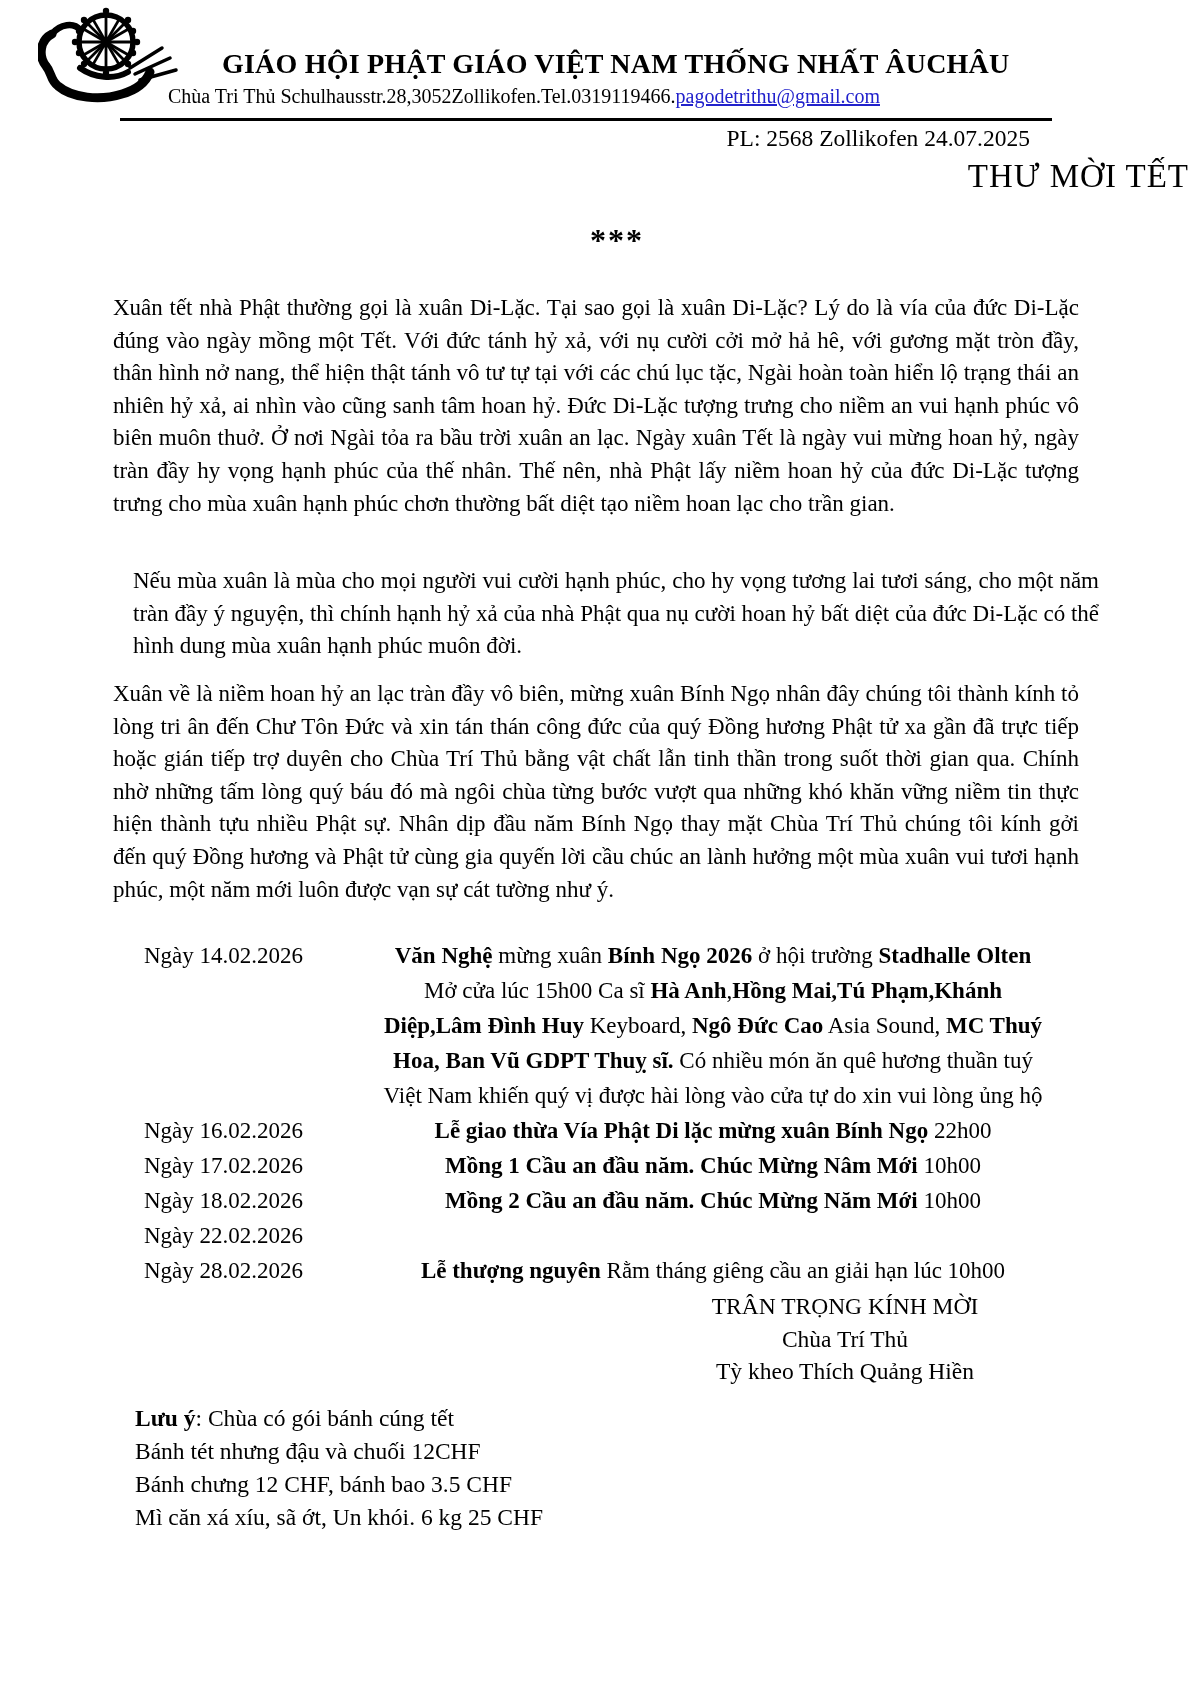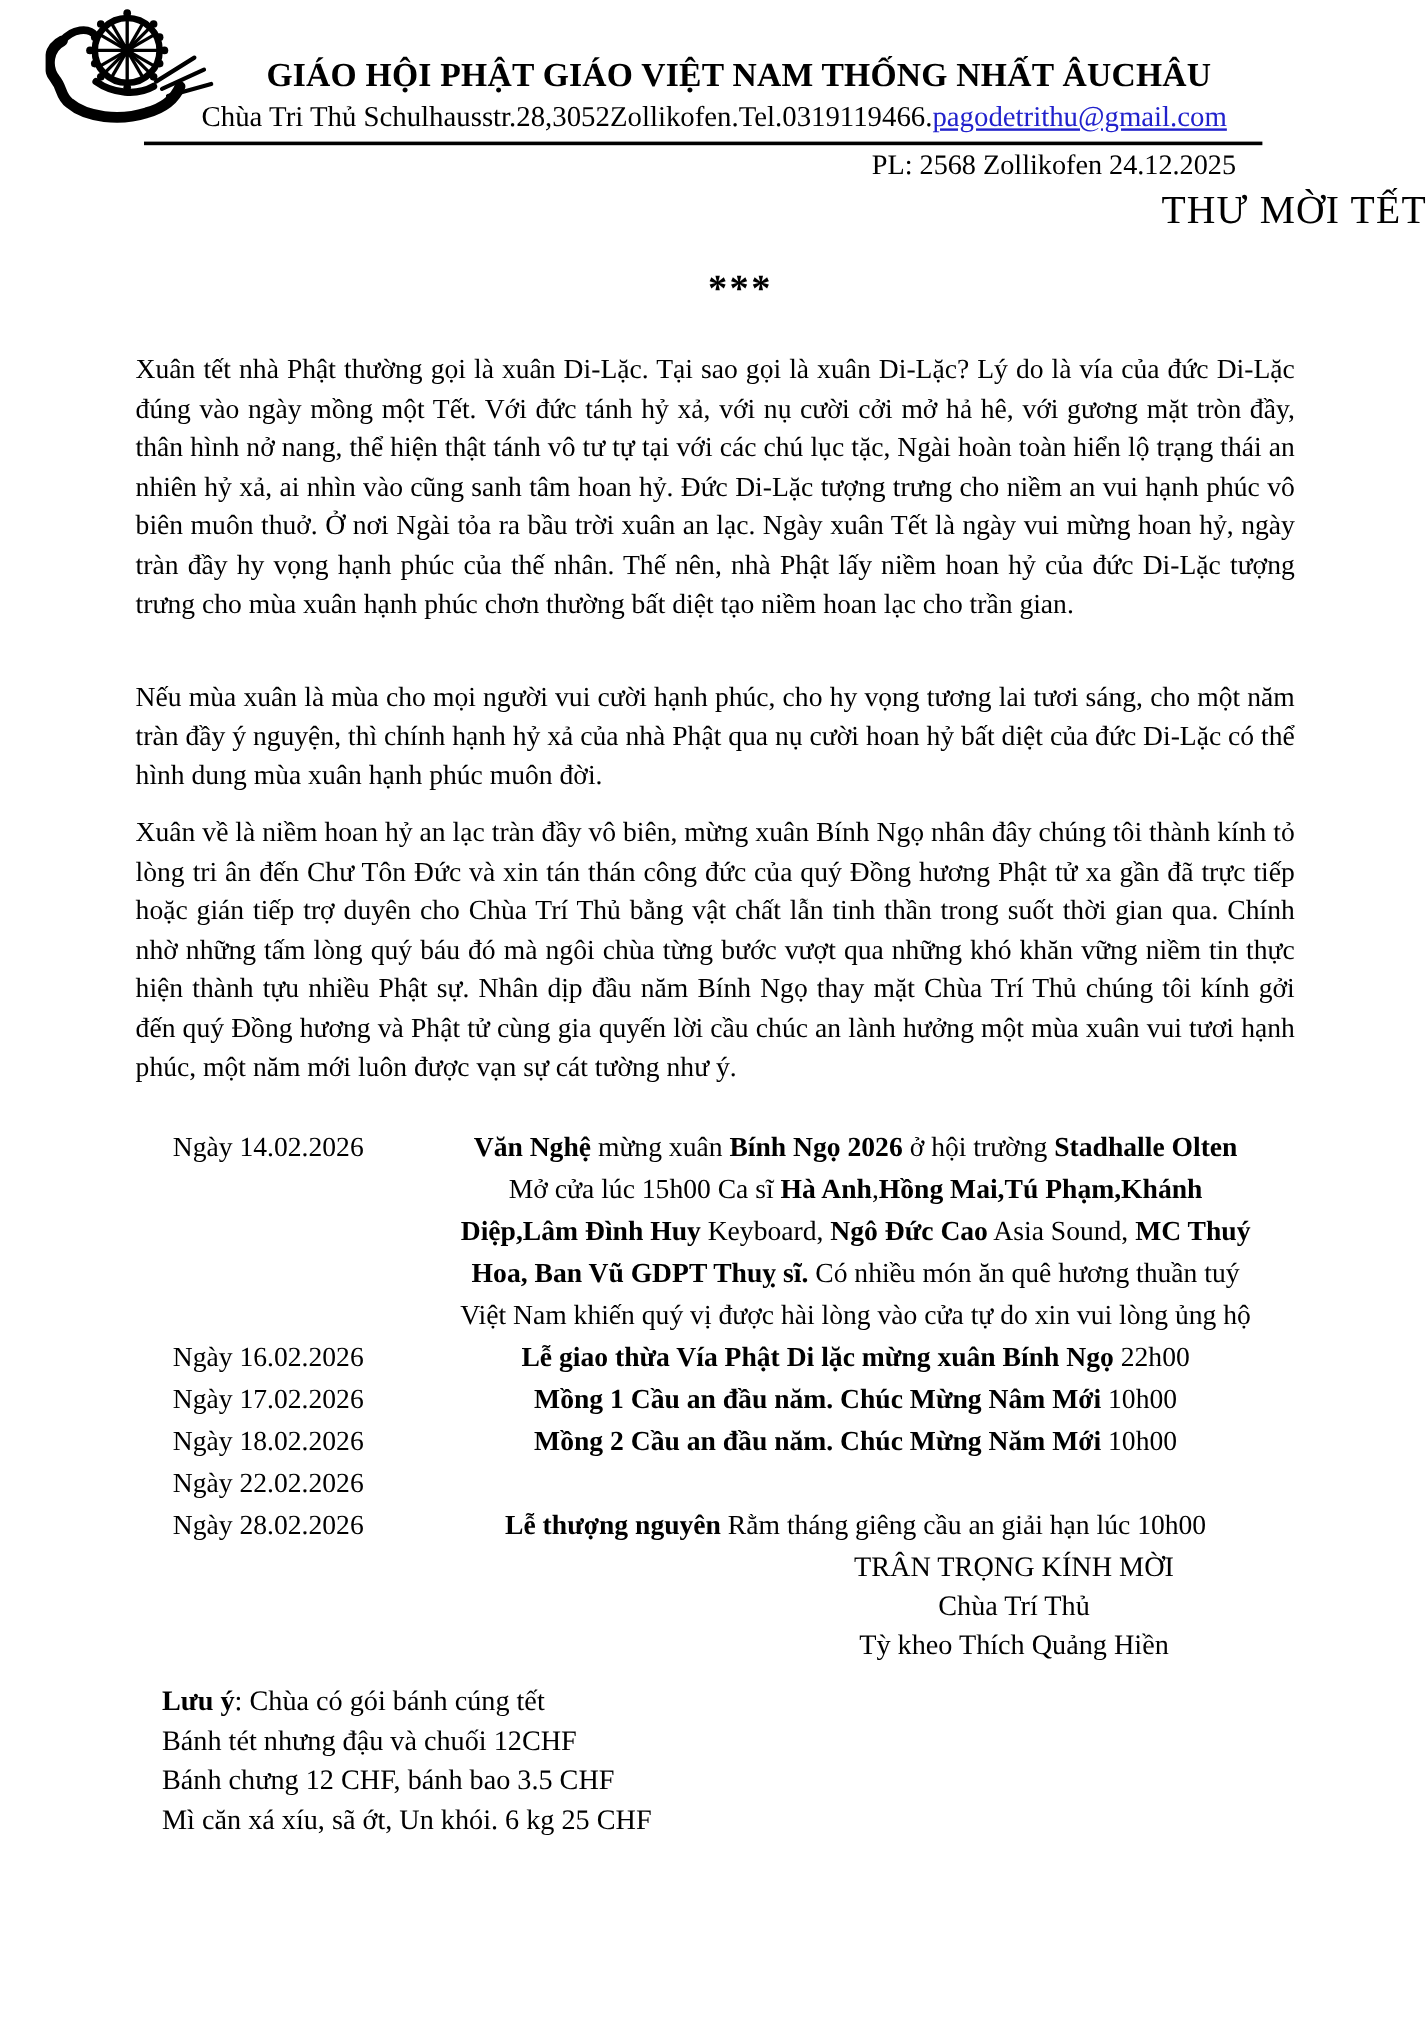--- a/index.html
+++ b/index.html
@@ -11,42 +11,42 @@
     color:#000;
     overflow:hidden;
   }
   .logo{position:absolute;left:38px;top:5px;width:172px;height:102px;}
   .org-name{
     position:absolute;left:222px;top:48px;
     font-size:28px;font-weight:bold;white-space:nowrap;letter-spacing:0.2px;
   }
   .address-line{
     position:absolute;left:168px;top:85px;
-    font-size:24px;white-space:nowrap;
+    font-size:20px;white-space:nowrap;
   }
   .email{color:#2121cc;text-decoration:underline;cursor:pointer;}
   .rule{position:absolute;left:120px;top:118px;width:932px;height:3px;background:#000;}
   .ref-line{
     position:absolute;left:600px;top:125px;width:430px;
     font-size:23.5px;text-align:right;white-space:nowrap;
   }
   .title{
     position:absolute;left:45px;right:0;top:158px;margin:0;
     font-size:33px;font-weight:normal;text-align:right;letter-spacing:1px;
   }
   .stars{
     position:absolute;left:45px;right:0;top:222px;
     font-size:32px;font-weight:bold;text-align:center;letter-spacing:2px;
   }
   .para{
     position:absolute;left:113px;width:966px;margin:0;
     font-size:23px;line-height:32.6px;text-align:justify;
   }
   .p1{top:292px;}
-  .p2{top:565px;}
+  .p2{top:565px;margin-left:20px;}
   .p3{top:678px;}
   .schedule{
     position:absolute;left:144px;top:938px;
     font-size:23px;line-height:35px;
   }
   .srow{display:flex;align-items:flex-start;}
   .sdate{width:216px;flex:none;white-space:nowrap;}
   .sdesc{width:706px;}
   .sline{white-space:nowrap;text-align:center;}
   .closing{
@@ -109,21 +109,21 @@
           <circle cx="95" cy="47" r="3.2"></circle>
       </g>
     </svg>
   </div>
 
   <div class="org-name">GIÁO HỘI PHẬT GIÁO VIỆT NAM THỐNG NHẤT ÂUCHÂU</div>
   <div class="address-line">
     <span>Chùa Tri Thủ Schulhausstr.28,3052Zollikofen.Tel.0319119466.</span><span class="email">pagodetrithu@gmail.com</span>
   </div>
   <div class="rule"></div>
-  <div class="ref-line">PL: 2568 Zollikofen 24.12.2025</div>
+  <div class="ref-line">PL: 2568 Zollikofen 24.07.2025</div>
 
   <h1 class="title">THƯ MỜI TẾT</h1>
   <div class="stars">***</div>
 
   <p class="para p1">Xuân tết nhà Phật thường gọi là xuân Di-Lặc.  Tại sao gọi là xuân Di-Lặc?  Lý do là vía của đức Di-Lặc đúng vào ngày mồng một Tết.  Với đức tánh hỷ xả, với nụ cười cởi mở hả hê, với gương mặt tròn đầy, thân hình nở nang, thể hiện thật tánh vô tư tự tại với các chú lục tặc, Ngài hoàn toàn hiển lộ trạng thái an nhiên hỷ xả, ai nhìn vào cũng sanh tâm hoan hỷ.  Đức Di-Lặc tượng trưng cho niềm an vui hạnh phúc vô biên muôn thuở.  Ở nơi Ngài tỏa ra bầu trời xuân an lạc.  Ngày xuân Tết là ngày vui mừng hoan hỷ, ngày tràn đầy hy vọng hạnh phúc của thế nhân.  Thế nên, nhà Phật lấy niềm hoan hỷ của đức Di-Lặc tượng trưng cho mùa xuân hạnh phúc chơn thường bất diệt tạo niềm hoan lạc cho trần gian.</p>
   <p class="para p2">Nếu mùa xuân là mùa cho mọi người vui cười hạnh phúc, cho hy vọng tương lai tươi sáng, cho một năm tràn đầy ý nguyện, thì chính hạnh hỷ xả của nhà Phật qua nụ cười hoan hỷ bất diệt của đức Di-Lặc có thể hình dung mùa xuân hạnh phúc muôn đời.</p>
   <p class="para p3">Xuân về là niềm hoan hỷ an lạc tràn đầy vô biên, mừng xuân Bính Ngọ nhân đây chúng tôi thành kính tỏ lòng tri ân đến Chư Tôn Đức và xin tán thán công đức của quý Đồng hương Phật tử xa gần đã trực tiếp hoặc gián tiếp trợ duyên cho Chùa Trí Thủ bằng vật chất lẫn tinh thần trong suốt thời gian qua. Chính nhờ những tấm lòng quý báu đó mà ngôi chùa từng bước vượt qua những khó khăn vững niềm tin thực hiện thành tựu nhiều Phật sự. Nhân dịp đầu năm Bính Ngọ thay mặt Chùa Trí Thủ chúng tôi kính gởi đến quý Đồng hương và Phật tử cùng gia quyến lời cầu chúc an lành hưởng một mùa xuân vui tươi hạnh phúc, một năm mới luôn được vạn sự cát tường như ý.</p>
 
   <div class="schedule">
     <div class="srow">

